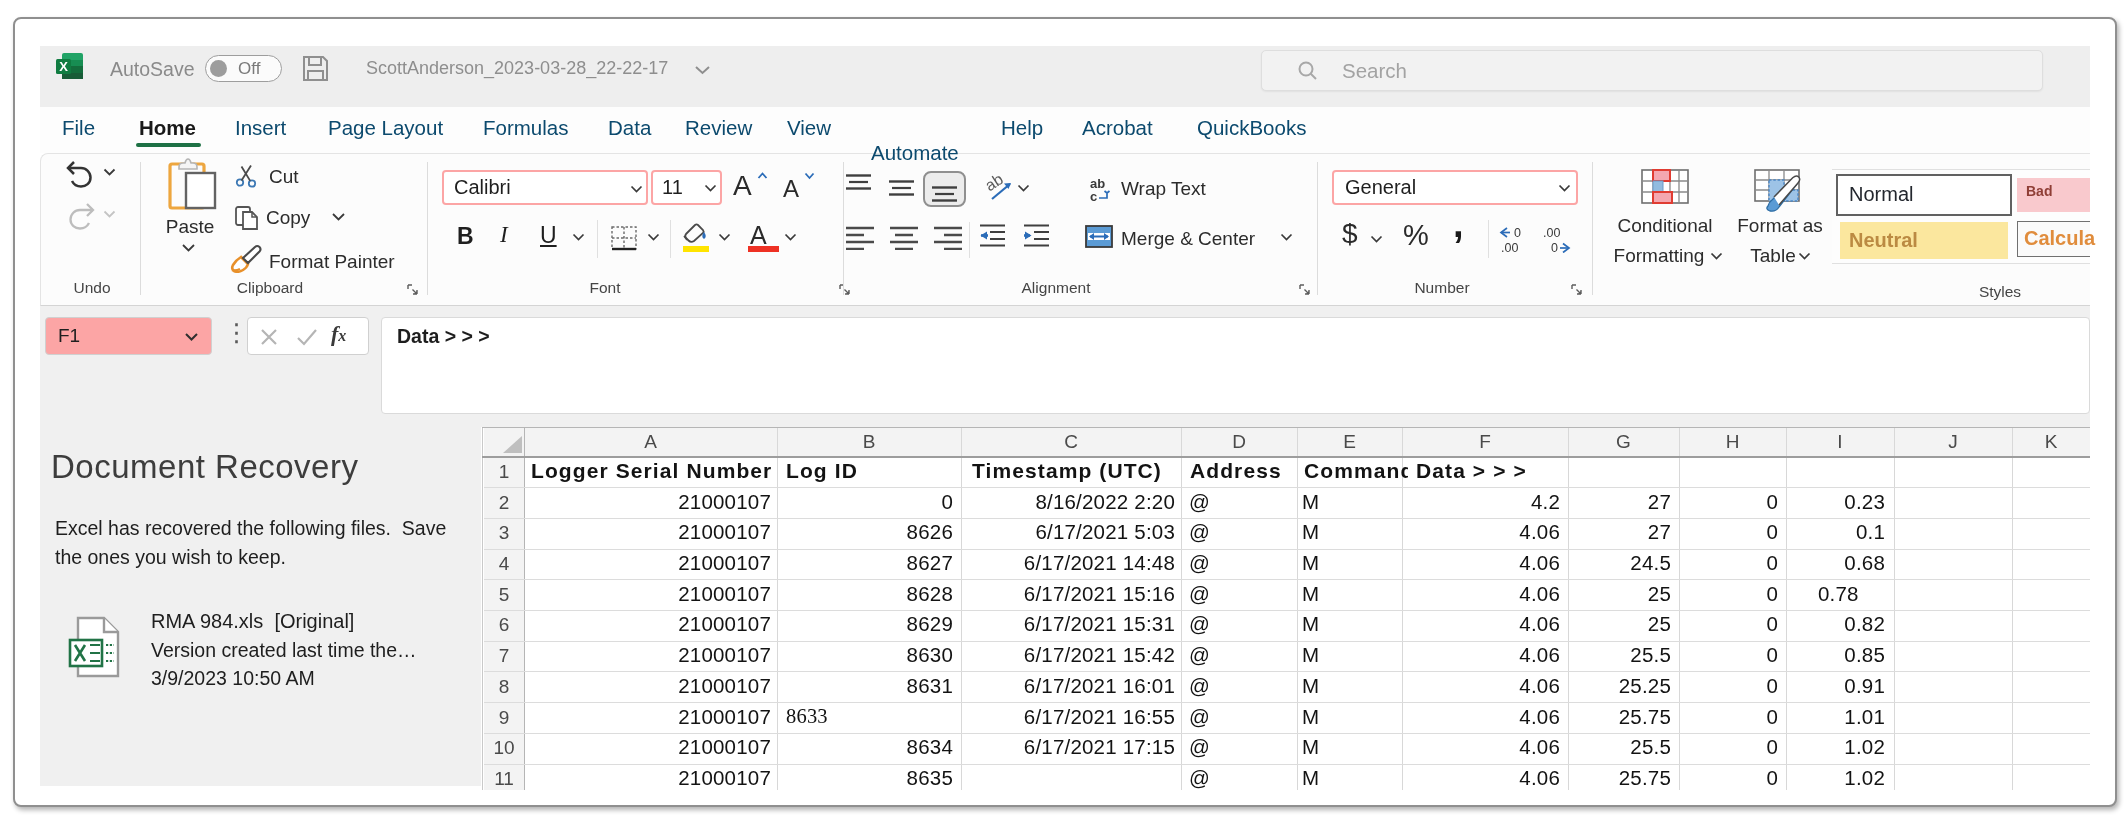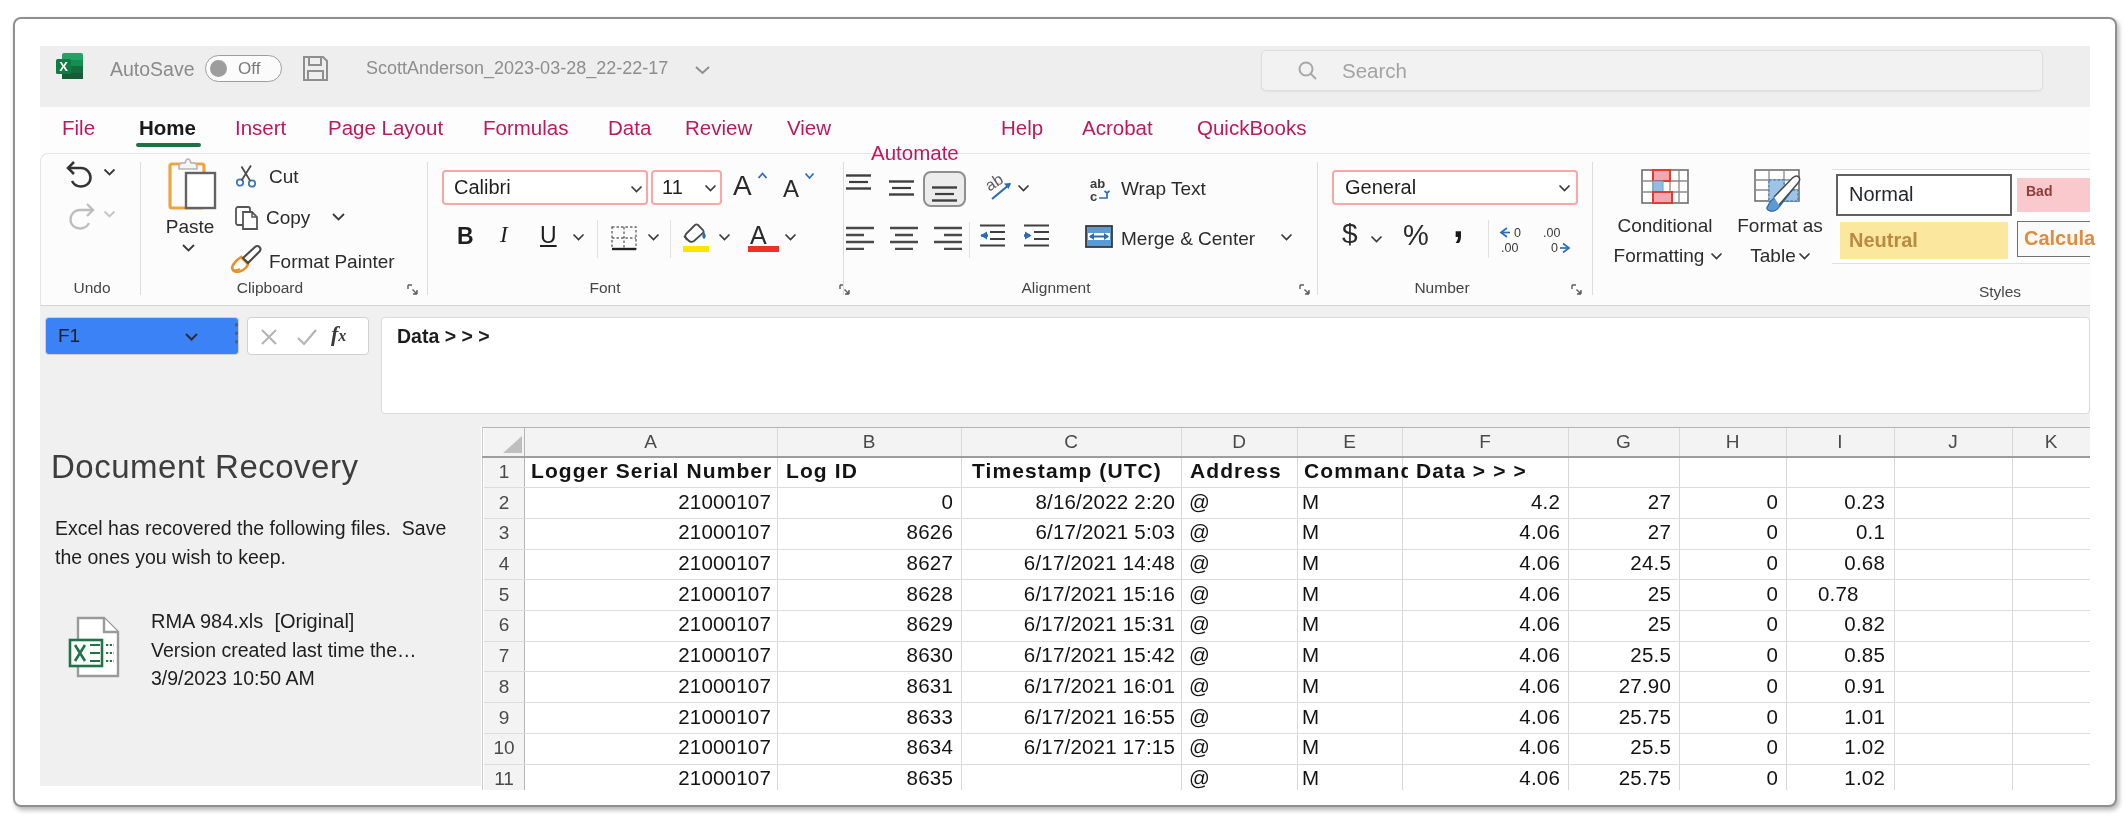--- a/index.html
+++ b/index.html
@@ -8,21 +8,21 @@
 .abs{position:absolute;}
 #frame{position:absolute;left:13px;top:17px;width:2104px;height:790px;border:2px solid #8f8f8f;
  border-radius:8px;background:#ffffff;box-shadow:2px 3px 5px rgba(0,0,0,0.30);}
 #titlebar{position:absolute;left:40px;top:46px;width:2050px;height:61px;background:#eeeeee;}
 #menurow{position:absolute;left:40px;top:107px;width:2050px;height:46px;background:#fdfdfd;}
 #ribbon{position:absolute;left:40px;top:153px;width:2050px;height:153px;background:#fcfcfc;
  border:1px solid #e4e4e4;border-right:none;border-bottom:1px solid #d4d4d4;border-radius:8px 0 0 0;}
 #formularow{position:absolute;left:40px;top:306px;width:2050px;height:121px;background:#f0f0f0;}
 #docpanel{position:absolute;left:40px;top:427px;width:441px;height:359px;background:#f0f0f0;}
 #sheet{position:absolute;left:482px;top:427px;width:1608px;height:363px;background:#ffffff;overflow:hidden;}
-.mi{position:absolute;top:116px;font-size:20.5px;color:#be185d;white-space:nowrap;}
+.mi{position:absolute;top:116px;font-size:20.5px;color:#0c4a6e;white-space:nowrap;}
 .glabel{position:absolute;top:279px;font-size:15.5px;color:#454545;text-align:center;white-space:nowrap;}
 .vsep{position:absolute;top:162px;width:1px;height:133px;background:#dcdcdc;}
 .combo{position:absolute;background:#fff;border:2px solid #fca5a5;border-radius:4px;}
 .launcher{position:absolute;width:13px;height:13px;}
 .gridv{position:absolute;top:0;width:1px;background:#d6d6d6;}
 .gridh{position:absolute;left:0;height:1px;background:#dcdcdc;}
 .cell{position:absolute;font-size:20.5px;color:#131313;letter-spacing:0.2px;white-space:nowrap;margin-top:-2px;}
 .cellb{position:absolute;font-size:21px;font-weight:bold;color:#131313;letter-spacing:1.1px;white-space:nowrap;margin-top:-2px;}
 .colh{position:absolute;top:429px;height:28px;font-size:19px;color:#4a4a4a;text-align:center;line-height:28px;}
 .rowh{position:absolute;left:0px;width:40px;font-size:19px;color:#4a4a4a;text-align:center;}
@@ -147,25 +147,25 @@
 <div class="cell" style="left:928px;top:218px;width:150px;text-align:right;">4.06</div>
 <div class="cell" style="left:1094px;top:218px;width:95px;text-align:right;">25.5</div>
 <div class="cell" style="left:1205px;top:218px;width:91px;text-align:right;">0</div>
 <div class="cell" style="left:1312px;top:218px;width:91px;text-align:right;">0.85</div>
 <div class="cell" style="left:49px;top:249px;width:240px;text-align:right;">21000107</div>
 <div class="cell" style="left:304px;top:249px;width:167px;text-align:right;">8631</div>
 <div class="cell" style="left:490px;top:249px;width:203px;text-align:right;">6/17/2021 16:01</div>
 <div class="cell" style="left:707px;top:249px;">@</div>
 <div class="cell" style="left:820px;top:249px;">M</div>
 <div class="cell" style="left:928px;top:249px;width:150px;text-align:right;">4.06</div>
-<div class="cell" style="left:1094px;top:249px;width:95px;text-align:right;">27.90</div>
+<div class="cell" style="left:1094px;top:249px;width:95px;text-align:right;">25.25</div>
 <div class="cell" style="left:1205px;top:249px;width:91px;text-align:right;">0</div>
 <div class="cell" style="left:1312px;top:249px;width:91px;text-align:right;">0.91</div>
 <div class="cell" style="left:49px;top:280px;width:240px;text-align:right;">21000107</div>
-<div class="cell" style="left:304px;top:280px;width:167px;text-align:right;">8633</div>
+<div class="cell" style="left:304px;top:280px;width:167px;text-align:left;font-family:Liberation Serif, serif;">8633</div>
 <div class="cell" style="left:490px;top:280px;width:203px;text-align:right;">6/17/2021 16:55</div>
 <div class="cell" style="left:707px;top:280px;">@</div>
 <div class="cell" style="left:820px;top:280px;">M</div>
 <div class="cell" style="left:928px;top:280px;width:150px;text-align:right;">4.06</div>
 <div class="cell" style="left:1094px;top:280px;width:95px;text-align:right;">25.75</div>
 <div class="cell" style="left:1205px;top:280px;width:91px;text-align:right;">0</div>
 <div class="cell" style="left:1312px;top:280px;width:91px;text-align:right;">1.01</div>
 <div class="cell" style="left:49px;top:310px;width:240px;text-align:right;">21000107</div>
 <div class="cell" style="left:304px;top:310px;width:167px;text-align:right;">8634</div>
 <div class="cell" style="left:490px;top:310px;width:203px;text-align:right;">6/17/2021 17:15</div>
@@ -468,21 +468,21 @@
 <div class="abs" style="left:1836px;top:174px;width:176px;height:42px;background:#ffffff;border:2.2px solid #616161;"></div>
 <div class="abs" style="left:1849px;top:183px;font-size:20px;color:#23272e;">Normal</div>
 <div class="abs" style="left:2017px;top:178px;width:73px;height:34px;background:#f9c9cd;"></div>
 <div class="abs" style="left:2026px;top:183px;font-size:14px;font-weight:bold;color:#8f3e36;">Bad</div>
 <div class="abs" style="left:1840px;top:222px;width:168px;height:37px;background:#fbe79e;"></div>
 <div class="abs" style="left:1849px;top:229px;font-size:20px;font-weight:bold;color:#bb8a42;">Neutral</div>
 <div class="abs" style="left:2017px;top:221px;width:73px;height:36px;background:#fafafa;border-top:1.6px solid #707070;border-bottom:1.6px solid #707070;border-left:1.6px solid #707070;"></div>
 <div class="abs" style="left:2024px;top:227px;font-size:20px;font-weight:bold;color:#e08c3c;">Calcula</div>
 <div class="glabel" style="left:1955px;width:90px;top:283px;">Styles</div>
 
-<div class="abs" style="left:45px;top:317px;width:194px;height:38px;background:#3b82f6;border:1px solid #d0d0d0;border-radius:4px;">
+<div class="abs" style="left:45px;top:317px;width:167px;height:38px;background:#fca5a5;border:1px solid #d0d0d0;border-radius:4px;">
  <div class="abs" style="left:12px;top:7px;font-size:19px;color:#1f1f1f;">F1</div>
  <svg class="abs" style="left:138px;top:14px" width="15" height="11" viewBox="0 0 15 11">
       <path d="M2 2 l5.5 5.5 l5.5 -5.5" fill="none" stroke="#2f2f2f" stroke-width="2"></path>
     </svg>
 </div>
 <div class="abs" style="left:224px;top:318px;font-size:25px;color:#5a5a5a;">⋮</div>
 <div class="abs" style="left:247px;top:317px;width:122px;height:38px;background:#fff;border:1px solid #d0d0d0;border-radius:4px;">
  <svg class="abs" style="left:11px;top:9px" width="20" height="20" viewBox="0 0 20 20">
       <path d="M3 3 L17 17 M17 3 L3 17" stroke="#b5b5b5" stroke-width="2.2"></path>
     </svg>

